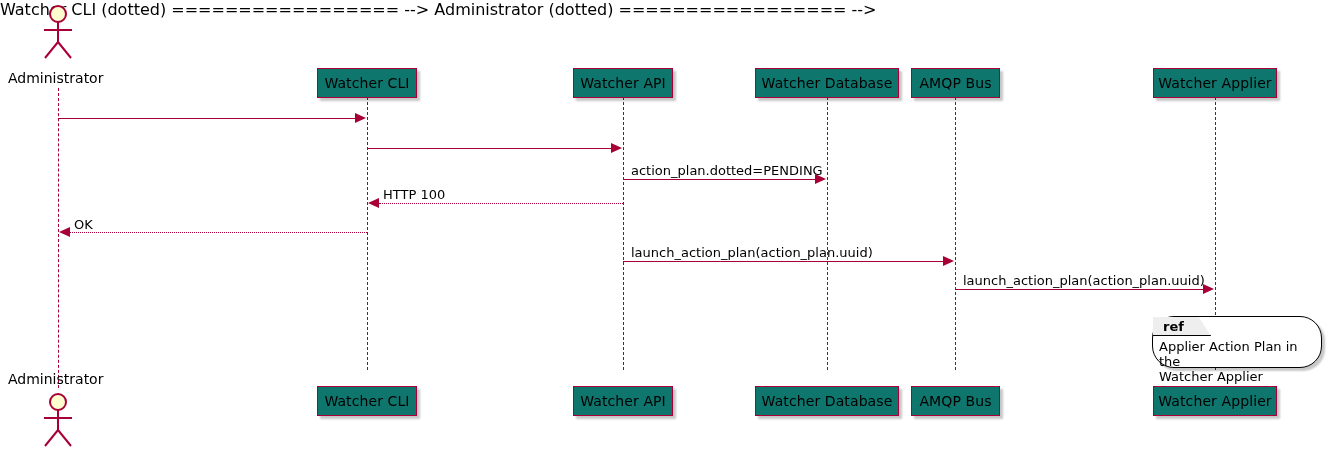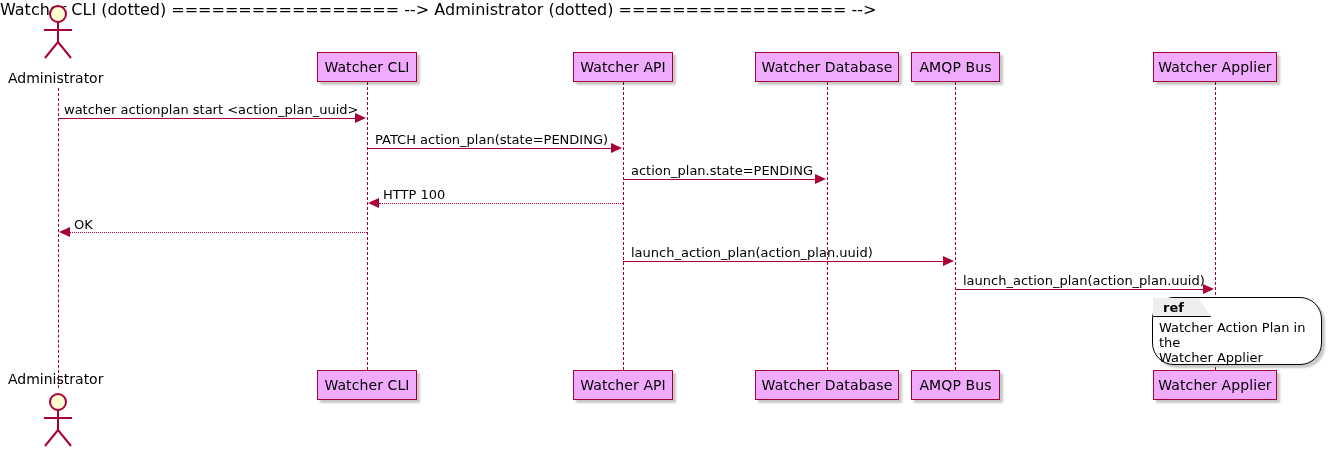--- a/index.html
+++ b/index.html
@@ -22,31 +22,32 @@
   .lifeline {
     position: absolute;
     width: 0;
     border-left: 1px dashed #A80036;
   }
 
   
   .participant {
     position: absolute;
     box-sizing: border-box;
-    background: #f0abfc;
+    background: #0f766e;
     border: 1.5px solid #A80036;
     box-shadow: 3px 3px 2px rgba(0,0,0,0.22);
     color: #000000;
     font-size: 14px;
     line-height: 1;
     display: flex;
     align-items: center;
     justify-content: center;
     white-space: nowrap;
     letter-spacing: .1px;
+    margin-top: 16px;
   }
 
   
   .actor {
     position: absolute;
     width: 44px;
     height: 56px;
   }
   .actor-label {
     position: absolute;
@@ -160,31 +161,29 @@
     <span>Watcher Database</span>
   </div>
   <div class="participant" style="left:911px;  top:52px; width:89px;  height:30px;">
     <span>AMQP Bus</span>
   </div>
   <div class="participant" style="left:1153px; top:52px; width:124px; height:30px;">
     <span>Watcher Applier</span>
   </div>
 
   
-  <div class="msg-label" style="left:64px; top:103px;">watcher actionplan start &lt;action_plan_uuid&gt;</div>
   <div class="msg-line" style="left:58px; top:118px; width:297px;"></div>
   <div class="arrow-head right" style="left:355px; top:113px;"></div>
 
   
-  <div class="msg-label" style="left:375px; top:133px;">PATCH action_plan(state=PENDING)</div>
   <div class="msg-line" style="left:367px; top:148px; width:244px;"></div>
   <div class="arrow-head right" style="left:611px; top:143px;"></div>
 
   
-  <div class="msg-label" style="left:631px; top:164px;">action_plan.state=PENDING</div>
+  <div class="msg-label" style="left:631px; top:164px;">action_plan.dotted=PENDING</div>
   <div class="msg-line" style="left:623px; top:179px; width:192px;"></div>
   <div class="arrow-head right" style="left:815px; top:174px;"></div>
 
    Watcher CLI (dotted) ================= --&gt;
   <div class="msg-label" style="left:383px; top:188px;">HTTP 100</div>
   <div class="msg-line dotted" style="left:379px; top:203px; width:244px;"></div>
   <div class="arrow-head left" style="left:368px; top:198px;"></div>
 
    Administrator (dotted) ================= --&gt;
   <div class="msg-label" style="left:74px; top:218px;text-align:center;">OK</div>
@@ -195,24 +194,24 @@
   <div class="msg-label" style="left:631px; top:246px;">launch_action_plan(action_plan.uuid)</div>
   <div class="msg-line" style="left:623px; top:261px; width:320px;"></div>
   <div class="arrow-head right" style="left:943px; top:256px;"></div>
 
   
   <div class="msg-label" style="left:963px; top:274px;">launch_action_plan(action_plan.uuid)</div>
   <div class="msg-line" style="left:955px; top:289px; width:248px;"></div>
   <div class="arrow-head right" style="left:1203px; top:284px;"></div>
 
   
-  <div class="ref-box" style="left:1152px; top:297px; width:170px; height:68px;border-radius:22px;">
+  <div class="ref-box" style="left:1152px; top:316px; width:170px; height:52px;border-radius:22px;">
     <div class="ref-tab">ref</div>
     <div class="ref-body">
-      <div>Watcher Action Plan in the</div>
+      <div>Applier Action Plan in the</div>
       <div>Watcher Applier</div>
     </div>
   </div>
 
   
   <div class="participant" style="left:317px;  top:370px; width:100px; height:30px;">
     <span>Watcher CLI</span>
   </div>
   <div class="participant" style="left:573px;  top:370px; width:100px; height:30px;">
     <span>Watcher API</span>

